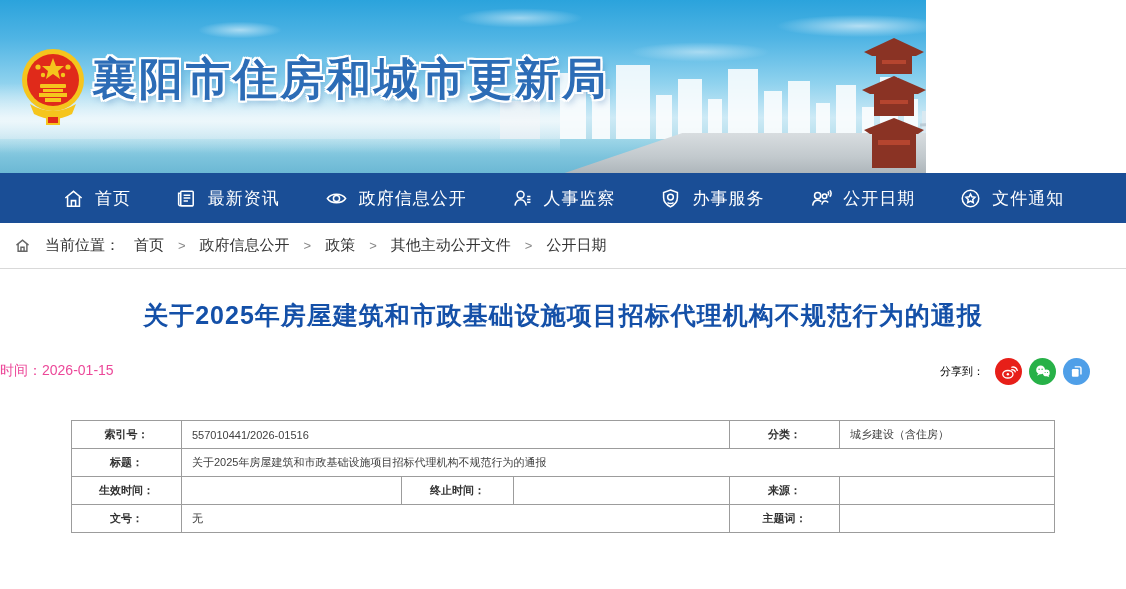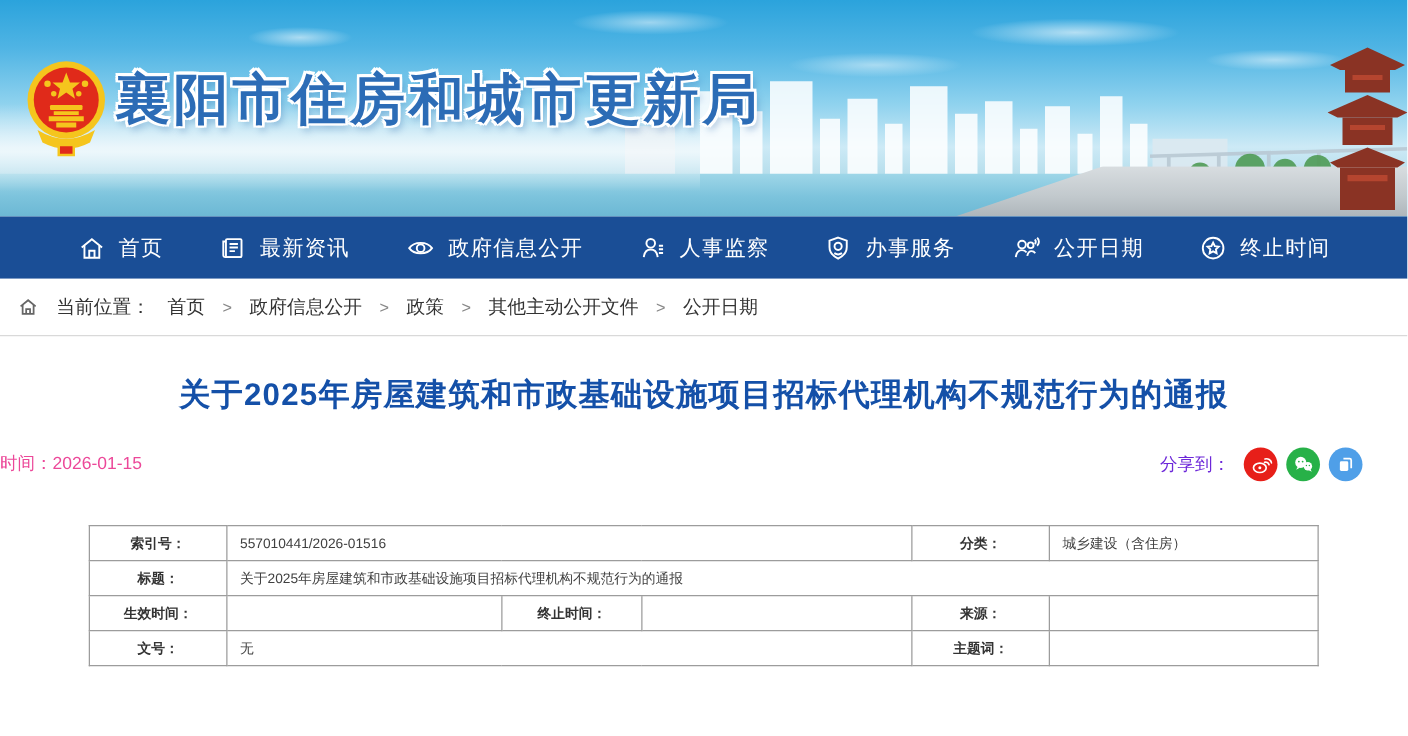--- a/index.html
+++ b/index.html
@@ -1,20 +1,20 @@
 <!DOCTYPE html>
 <html><head>
 <meta charset="utf-8">
 <style>
   * { margin:0; padding:0; box-sizing:border-box; }
   html,body { width:1126px; height:589px; overflow:hidden; background:#fff;
               font-family:"Liberation Sans","DejaVu Sans",sans-serif; }
 
   
-  .banner { position:relative; width:1126px; height:173px; overflow:hidden;
+  .banner { position:relative; width:926px; height:173px; overflow:hidden;
             background:linear-gradient(180deg,#2ba3dc 0%,#4fb4e4 22%,#8fd2ee 48%,#cdeaf6 68%,#b4ddeb 82%,#9cd2e4 100%); }
   .banner .clouds { position:absolute; inset:0;
       background:
         radial-gradient(60px 12px at 240px 30px, rgba(255,255,255,.55), transparent 70%),
         radial-gradient(90px 14px at 520px 18px, rgba(255,255,255,.5), transparent 70%),
         radial-gradient(120px 16px at 860px 26px, rgba(255,255,255,.6), transparent 70%),
         radial-gradient(80px 12px at 1020px 48px, rgba(255,255,255,.5), transparent 70%),
         radial-gradient(100px 14px at 700px 52px, rgba(255,255,255,.45), transparent 70%); }
   .banner svg.skyline { position:absolute; left:0; bottom:28px; }
   .banner .water { position:absolute; left:0; bottom:0; width:100%; height:34px;
@@ -46,21 +46,21 @@
   .crumb-label { color:#333; }
 
   
   .article { padding-top:30px; }
   .article-title { text-align:center; color:#1450a8; font-size:25px; font-weight:bold;
                    letter-spacing:1px; padding:0 70px; }
   .meta-row { position:relative; height:30px; margin-top:24px; }
   .time { position:absolute; left:0; right:0; text-align:left; top:6px;
           font-size:14px; color:#ec4899; }
   .share { position:absolute; right:36px; top:2px; display:flex; align-items:center; gap:7px; }
-  .share-label { font-size:14px; color:#6d28d9; margin-right:4px; }
+  .share-label { font-size:11px; color:#000000; margin-right:4px; }
   .share-btn { width:27px; height:27px; border-radius:50%; display:flex; align-items:center;
                justify-content:center; cursor:pointer; }
   .share-weibo { background:#e71f19; }
   .share-wechat { background:#27b148; }
   .share-copy { background:#4f9fe8; }
 
   
   .meta-table { width:983px; margin:34px auto 0; border-collapse:collapse; table-layout:fixed; }
   .meta-table td { border:1px solid #9c9c9c; height:28px; font-size:11px; color:#404040;
                    padding:2px 10px; overflow:hidden; white-space:nowrap; }
@@ -199,21 +199,21 @@
         <path d="M13.4 18.5 c.4-2.6 1.8-4 3.6-4 1.2 0 2.3.6 3 1.7"></path>
       <path d="M19.6 4.8 c1.2 1 1.2 2.8 0 3.8 M21.6 3.4 c2 1.8 2 4.8 0 6.6"></path>
     </svg>
     <span>公开日期</span>
   </div>
   <div class="nav-item">
     <svg width="23" height="23" viewBox="0 0 24 24" fill="none" stroke="#fff" stroke-width="1.6">
       <circle cx="12" cy="12" r="8.6"></circle>
       <path d="M12 7.4 l1.45 2.9 3.2.45 -2.3 2.25 .55 3.2 L12 14.7 l-2.9 1.5 .55-3.2 -2.3-2.25 3.2-.45 Z"></path>
     </svg>
-    <span>终止时间</span>
+    <span>文件通知</span>
   </div>
 </div>
 
 <div class="crumbbar">
   <svg width="17" height="17" viewBox="0 0 24 24" fill="none" stroke="#666" stroke-width="2">
     <path d="M3.5 11.5 L12 4.5 L20.5 11.5"></path>
       <path d="M5.8 10 V20 H18.2 V10"></path>
       <path d="M9.8 20 V14.5 h4.4 V20"></path>
   </svg>
   <span class="crumb-label">当前位置：</span>

